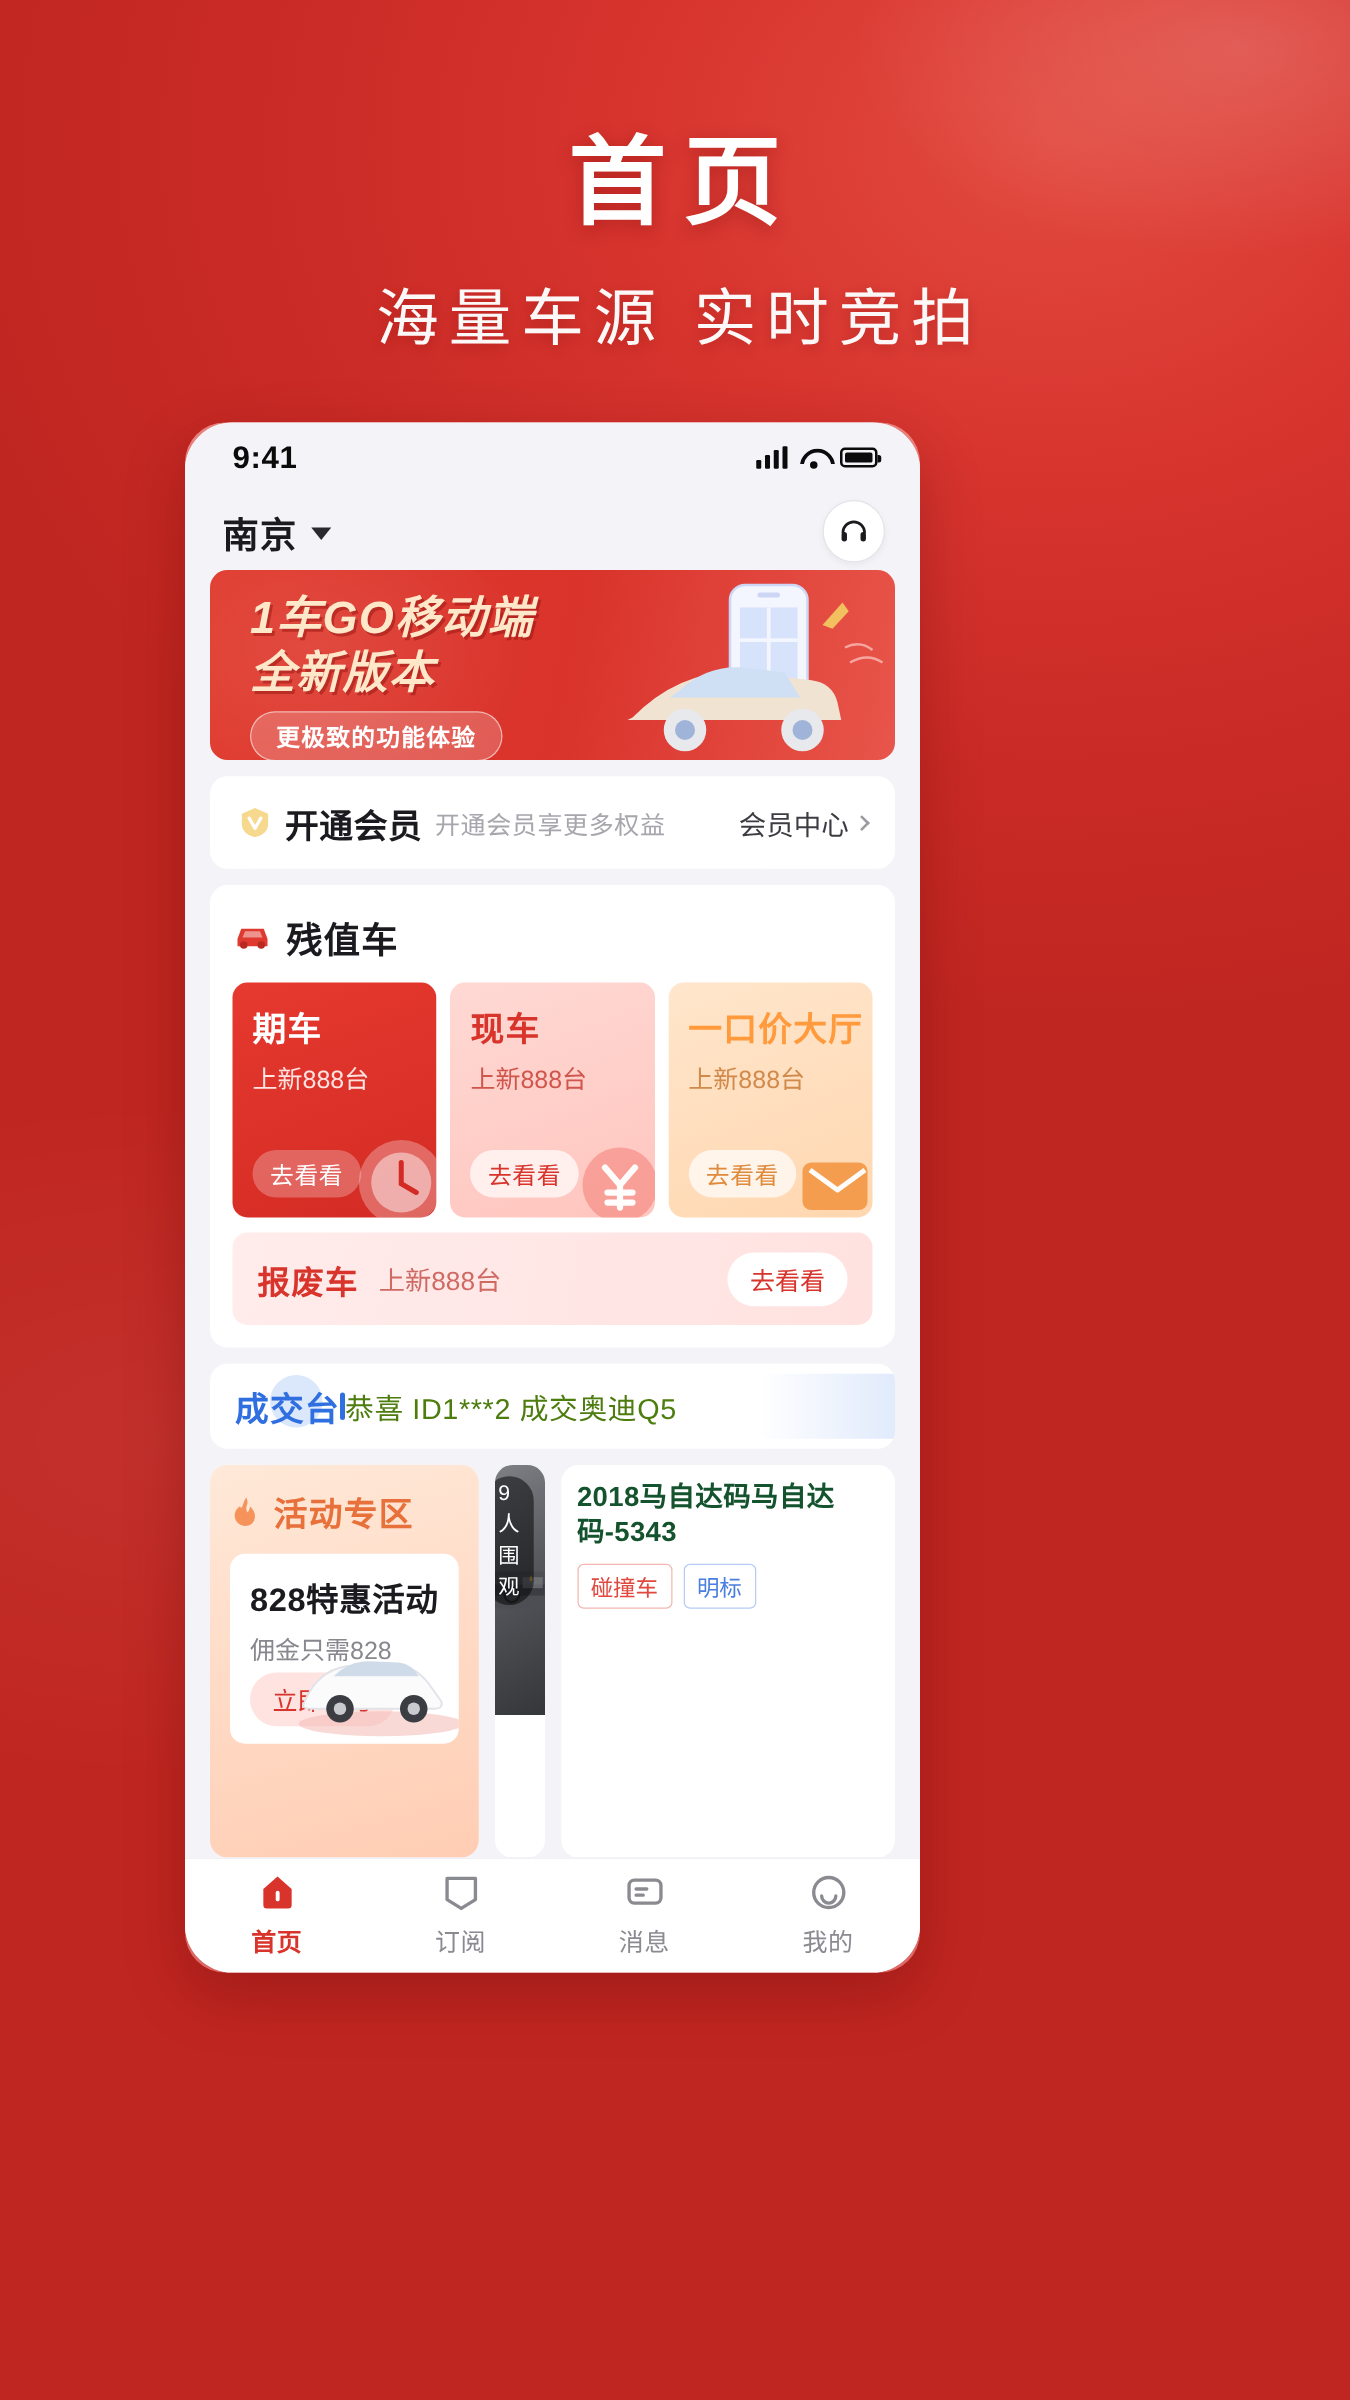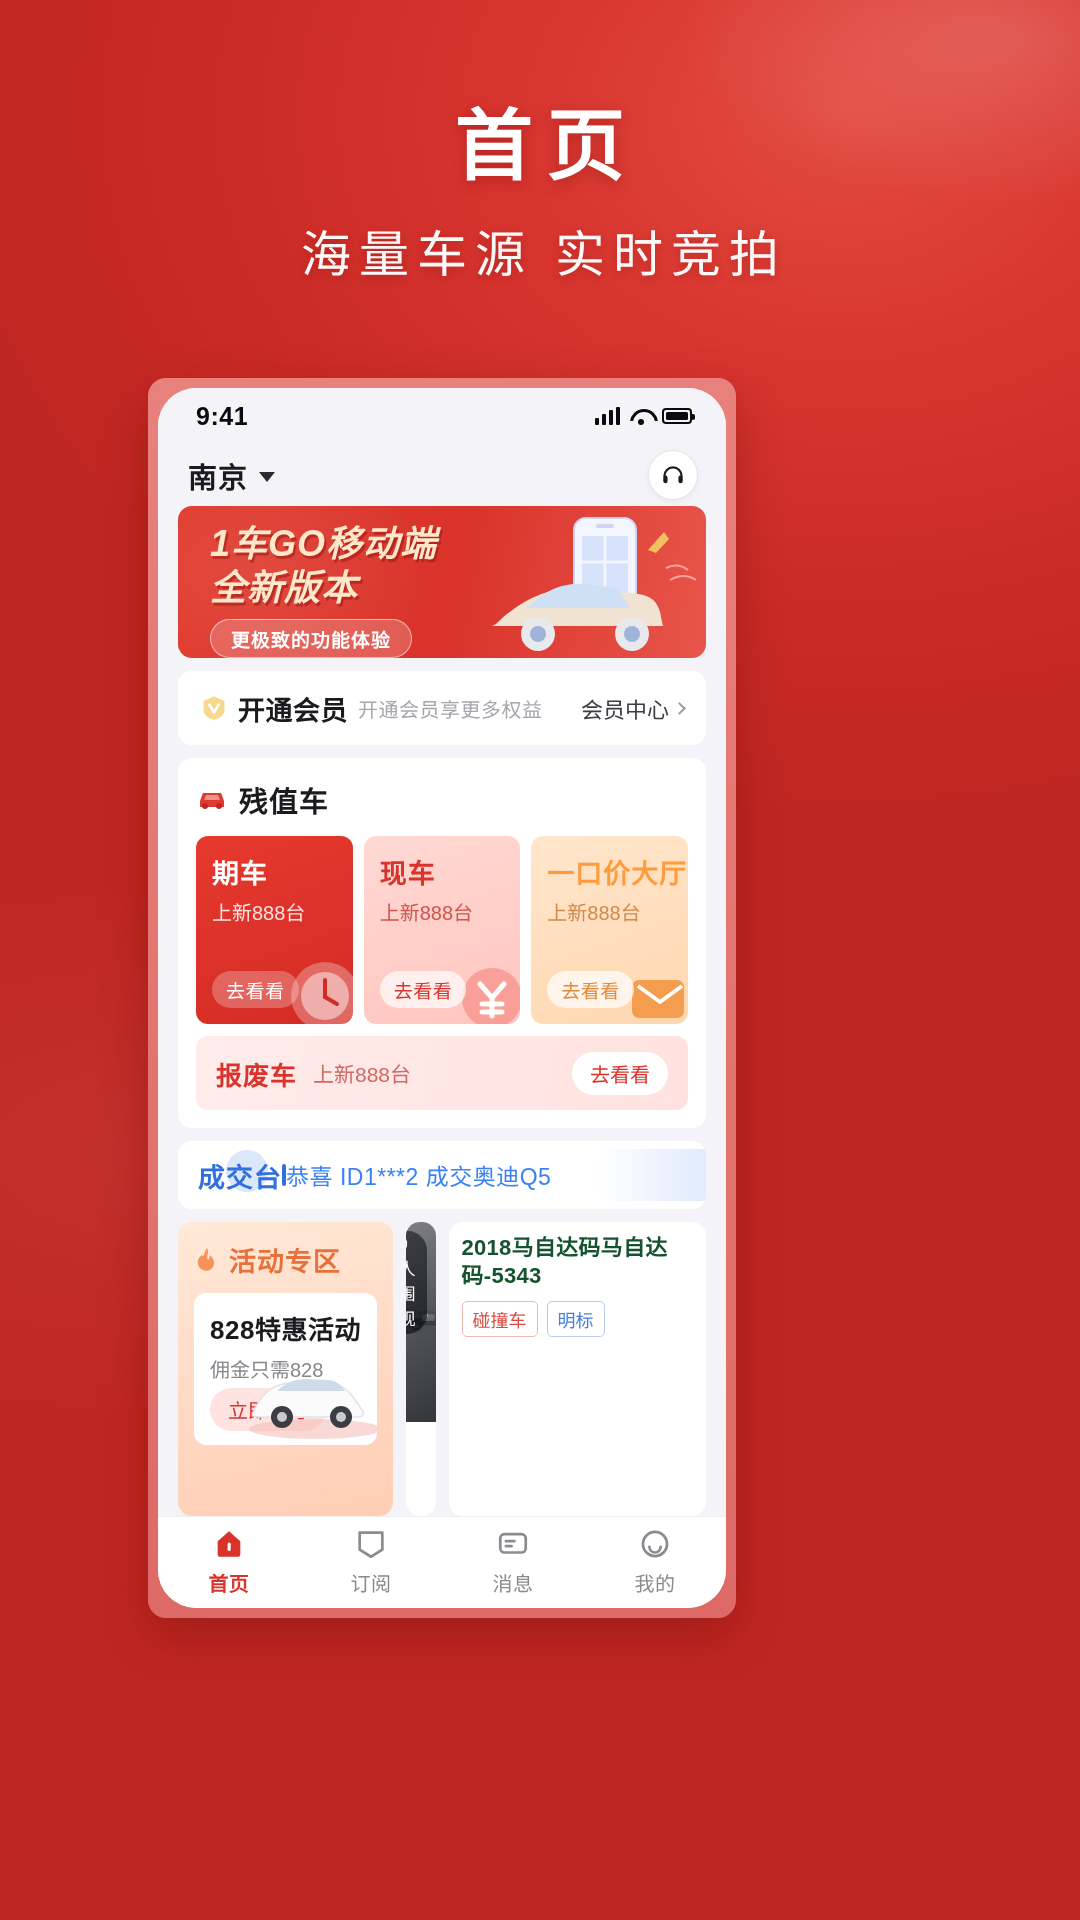--- a/index.html
+++ b/index.html
@@ -31,24 +31,23 @@
     color: #fff; font-size: 50px; font-weight: 400; letter-spacing: 8px;
     text-indent: 8px; margin-top: 26px; opacity: .97;
     text-shadow: 0 3px 10px rgba(120,10,10,.3);
   }
 
   
   .phone {
     position: absolute; left: 148px; top: 338px;
     width: 588px; height: 1240px;
     background: linear-gradient(180deg, #e8817c 0%, #dd6a66 100%);
-    border-radius: 18px;
-    padding: 10px;
+    border-radius: 32px;
+    padding: 0;
     box-shadow: 0 18px 48px rgba(90,8,8,.30);
-    margin-top: 40px;
   }
   .screen {
     width: 100%; height: 100%;
     background: #f4f4f8;
     border-radius: 38px;
     overflow: hidden;
     position: relative;
     display: flex; flex-direction: column;
   }
 
@@ -202,21 +201,21 @@
   }
   .ticker-badge {
     font-size: 27px; font-weight: 800; color: #2f6fe0; letter-spacing: 1px;
     position: relative; z-index: 2;
   }
   .ticker-badge::before {
     content: ""; position: absolute; left: 28px; top: -6px;
     width: 42px; height: 42px; background: #dbe7fb; border-radius: 50%; z-index: -1;
   }
   .ticker-bar { width: 4px; height: 22px; background: #2f6fe0; border-radius: 2px; }
-  .ticker-txt { font-size: 23px; color: #3b82f6; letter-spacing: .5px; }
+  .ticker-txt { font-size: 23px; color: #4d7c0f; letter-spacing: .5px; }
   .ticker-glow {
     position: absolute; right: -20px; top: 8px; width: 130px; height: 52px;
     background: linear-gradient(90deg, rgba(219,231,251,0), #dbe7fb);
     border-radius: 10px;
   }
 
   
   .grid { display: flex; gap: 13px; flex: 1 1 auto; min-height: 0; }
   .col { flex: 1 1 0; display: flex; gap: 13px; min-width: 0; }
 

